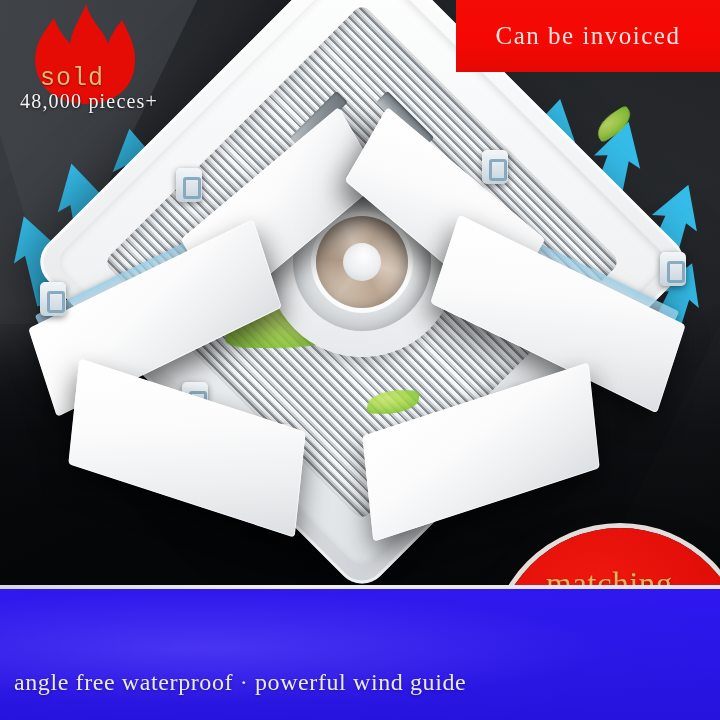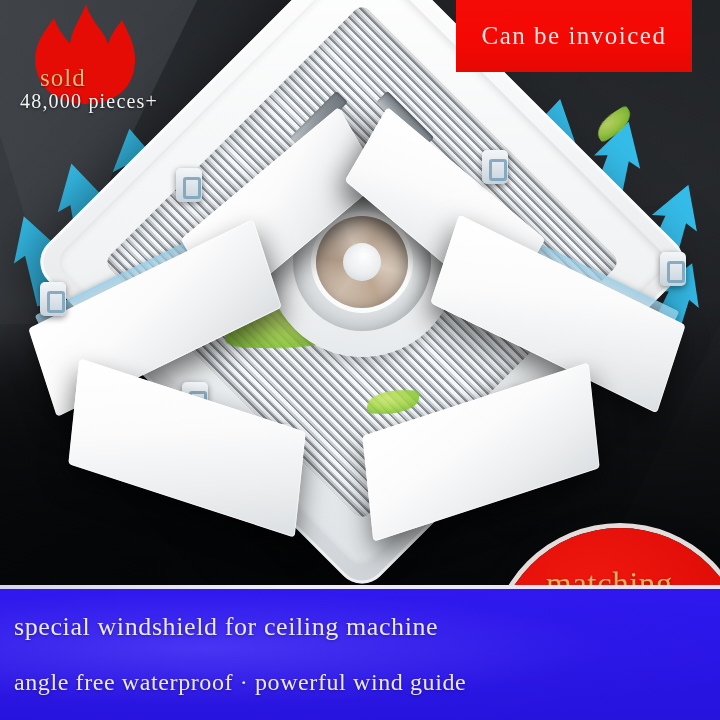--- a/index.html
+++ b/index.html
@@ -277,40 +277,40 @@
     height: 104px;
   }
   .sold-text {
     position: absolute;
     left: 32px;
     top: 64px;
     font-size: 25px;
     letter-spacing: 1px;
     color: #e8b778;
     text-shadow: 0 1px 2px rgba(0,0,0,0.45);
-    font-family: Liberation Serif, serif;
+    font-family: Liberation Mono, monospace;
   }
   .pieces-text {
     position: absolute;
     left: 12px;
     top: 90px;
     font-size: 20px;
     letter-spacing: 1.2px;
     color: #f2f2f2;
     text-shadow: 0 1px 3px rgba(0,0,0,0.7);
     font-family: "Liberation Serif", serif;
     white-space: nowrap;
   }
 
   
   .invoice-banner {
     position: absolute;
     left: 456px;
     top: 0;
-    width: 236px;
+    width: 264px;
     height: 72px;
     background: linear-gradient(180deg, #f40b06 0%, #f50804 55%, #e60803 100%);
     display: flex;
     align-items: center;
     justify-content: center;
   }
   .invoice-text {
     color: #f6e6e2;
     font-size: 25px;
     letter-spacing: 1.5px;
@@ -522,17 +522,16 @@
   </div>
 
   <div class="match-circle">
     <div class="match-title">matching</div>
     <div class="match-sub">waterproof cotton</div>
   </div>
 
   <div class="band-top-line"></div>
   <div class="blue-band">
     <div class="band-glow"></div>
-    <div class="band-line band-line-1">special windshield for ceiling machine</div>
     <div class="band-line band-line-2">angle free waterproof  ·  powerful wind guide</div>
   </div>
 
 </div>
 
 </body></html>

